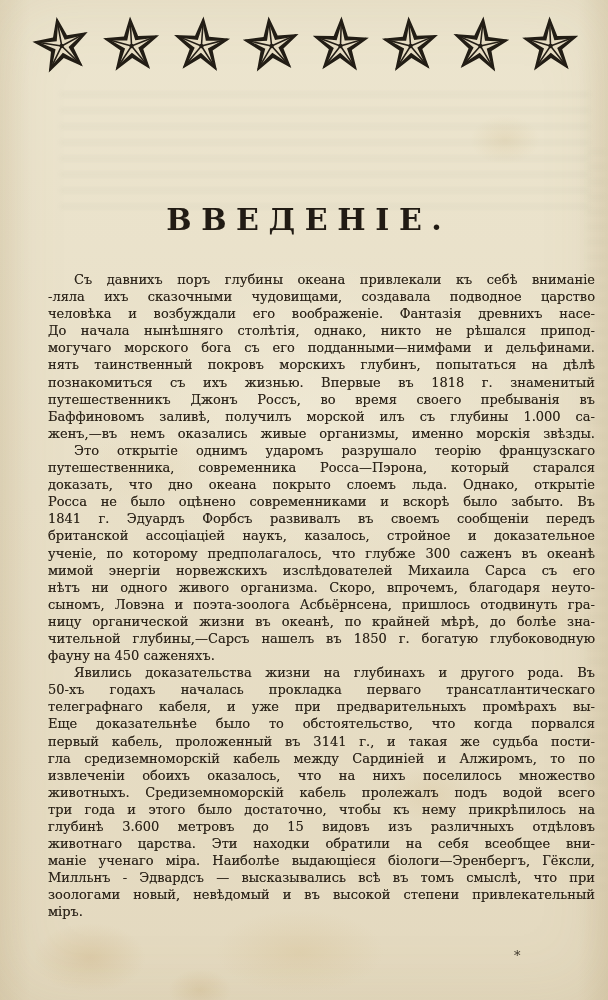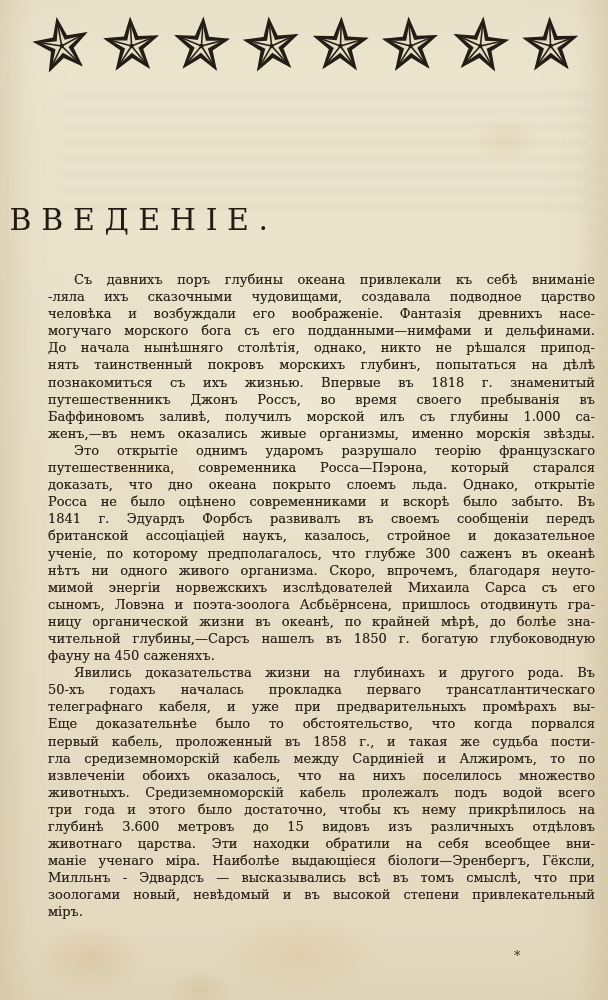--- a/index.html
+++ b/index.html
@@ -42,22 +42,22 @@
   .starfish:nth-child(1){ transform:rotate(-10deg); }
   .starfish:nth-child(2){ transform:rotate(-3deg); }
   .starfish:nth-child(3){ transform:rotate(4deg); }
   .starfish:nth-child(4){ transform:rotate(-6deg); }
   .starfish:nth-child(5){ transform:rotate(2deg); }
   .starfish:nth-child(6){ transform:rotate(-4deg); }
   .starfish:nth-child(7){ transform:rotate(6deg); }
   .starfish:nth-child(8){ transform:rotate(-2deg); }
   .title{
     position:absolute; top:202px; left:0; right:0;
-    margin:0; text-align:left;
-    font-size:30px; font-weight:normal;
+    margin:0; text-align:center;
+    font-size:30px; font-weight:bold;
     letter-spacing:0.32em; text-indent:0.32em;
     color:#211b14;
   }
   .body-text{
     position:absolute; top:271px; left:48px; width:547px;
     font-size:13px; line-height:17.1px;
     text-shadow:0 0 0.5px rgba(44,36,26,0.55);
   }
   .line{
     text-align:justify; text-align-last:justify;
@@ -177,49 +177,49 @@
       </svg>
     </div>
 
   <h1 class="title">ВВЕДЕНІЕ.</h1>
 
   <div class="body-text">
     <div class="para">
         <div class="line firstline">Съ давнихъ поръ глубины океана привлекали къ себѣ вниманіе</div>
         <div class="line">-ляла ихъ сказочными чудовищами, создавала подводное царство</div>
         <div class="line">человѣка и возбуждали его воображеніе. Фантазія древнихъ насе-</div>
+        <div class="line">До начала нынѣшняго столѣтія, однако, никто не рѣшался припод-</div>
         <div class="line">могучаго морского бога съ его подданными—нимфами и дельфинами.</div>
-        <div class="line">До начала нынѣшняго столѣтія, однако, никто не рѣшался припод-</div>
         <div class="line">нять таинственный покровъ морскихъ глубинъ, попытаться на дѣлѣ</div>
         <div class="line">познакомиться съ ихъ жизнью. Впервые въ 1818 г. знаменитый</div>
         <div class="line">путешественникъ Джонъ Россъ, во время своего пребыванія въ</div>
         <div class="line">Баффиновомъ заливѣ, получилъ морской илъ съ глубины 1.000 са-</div>
         <div class="line">женъ,—въ немъ оказались живые организмы, именно морскія звѣзды.</div>
       </div>
     <div class="para">
         <div class="line firstline">Это открытіе однимъ ударомъ разрушало теорію французскаго</div>
         <div class="line">путешественника, современника Росса—Пэрона, который старался</div>
         <div class="line">доказать, что дно океана покрыто слоемъ льда. Однако, открытіе</div>
         <div class="line">Росса не было оцѣнено современниками и вскорѣ было забыто. Въ</div>
         <div class="line">1841 г. Эдуардъ Форбсъ развивалъ въ своемъ сообщеніи передъ</div>
         <div class="line">британской ассоціаціей наукъ, казалось, стройное и доказательное</div>
         <div class="line">ученіе, по которому предполагалось, что глубже 300 саженъ въ океанѣ</div>
+        <div class="line">мимой энергіи норвежскихъ изслѣдователей Михаила Сарса съ его</div>
         <div class="line">нѣтъ ни одного живого организма. Скоро, впрочемъ, благодаря неуто-</div>
-        <div class="line">мимой энергіи норвежскихъ изслѣдователей Михаила Сарса съ его</div>
         <div class="line">сыномъ, Ловэна и поэта-зоолога Асбьёрнсена, пришлось отодвинуть гра-</div>
         <div class="line">ницу органической жизни въ океанѣ, по крайней мѣрѣ, до болѣе зна-</div>
         <div class="line">чительной глубины,—Сарсъ нашелъ въ 1850 г. богатую глубоководную</div>
         <div class="line lastline">фауну на 450 саженяхъ.</div>
       </div>
     <div class="para">
         <div class="line firstline">Явились доказательства жизни на глубинахъ и другого рода. Въ</div>
         <div class="line">50-хъ годахъ началась прокладка перваго трансатлантическаго</div>
         <div class="line">телеграфнаго кабеля, и уже при предварительныхъ промѣрахъ вы-</div>
         <div class="line">Еще доказательнѣе было то обстоятельство, что когда порвался</div>
-        <div class="line">первый кабель, проложенный въ 1858 г., и такая же судьба пости-</div>
+        <div class="line">первый кабель, проложенный въ 3141 г., и такая же судьба пости-</div>
         <div class="line">гла средиземноморскій кабель между Сардиніей и Алжиромъ, то по</div>
         <div class="line">извлеченіи обоихъ оказалось, что на нихъ поселилось множество</div>
         <div class="line">животныхъ. Средиземноморскій кабель пролежалъ подъ водой всего</div>
         <div class="line">три года и этого было достаточно, чтобы къ нему прикрѣпилось на</div>
         <div class="line">глубинѣ 3.600 метровъ до 15 видовъ изъ различныхъ отдѣловъ</div>
         <div class="line">животнаго царства. Эти находки обратили на себя всеобщее вни-</div>
         <div class="line">маніе ученаго міра. Наиболѣе выдающіеся біологи—Эренбергъ, Гёксли,</div>
         <div class="line">Милльнъ - Эдвардсъ — высказывались всѣ въ томъ смыслѣ, что при</div>
         <div class="line">зоологами новый, невѣдомый и въ высокой степени привлекательный</div>
         <div class="line lastline">міръ.</div>

